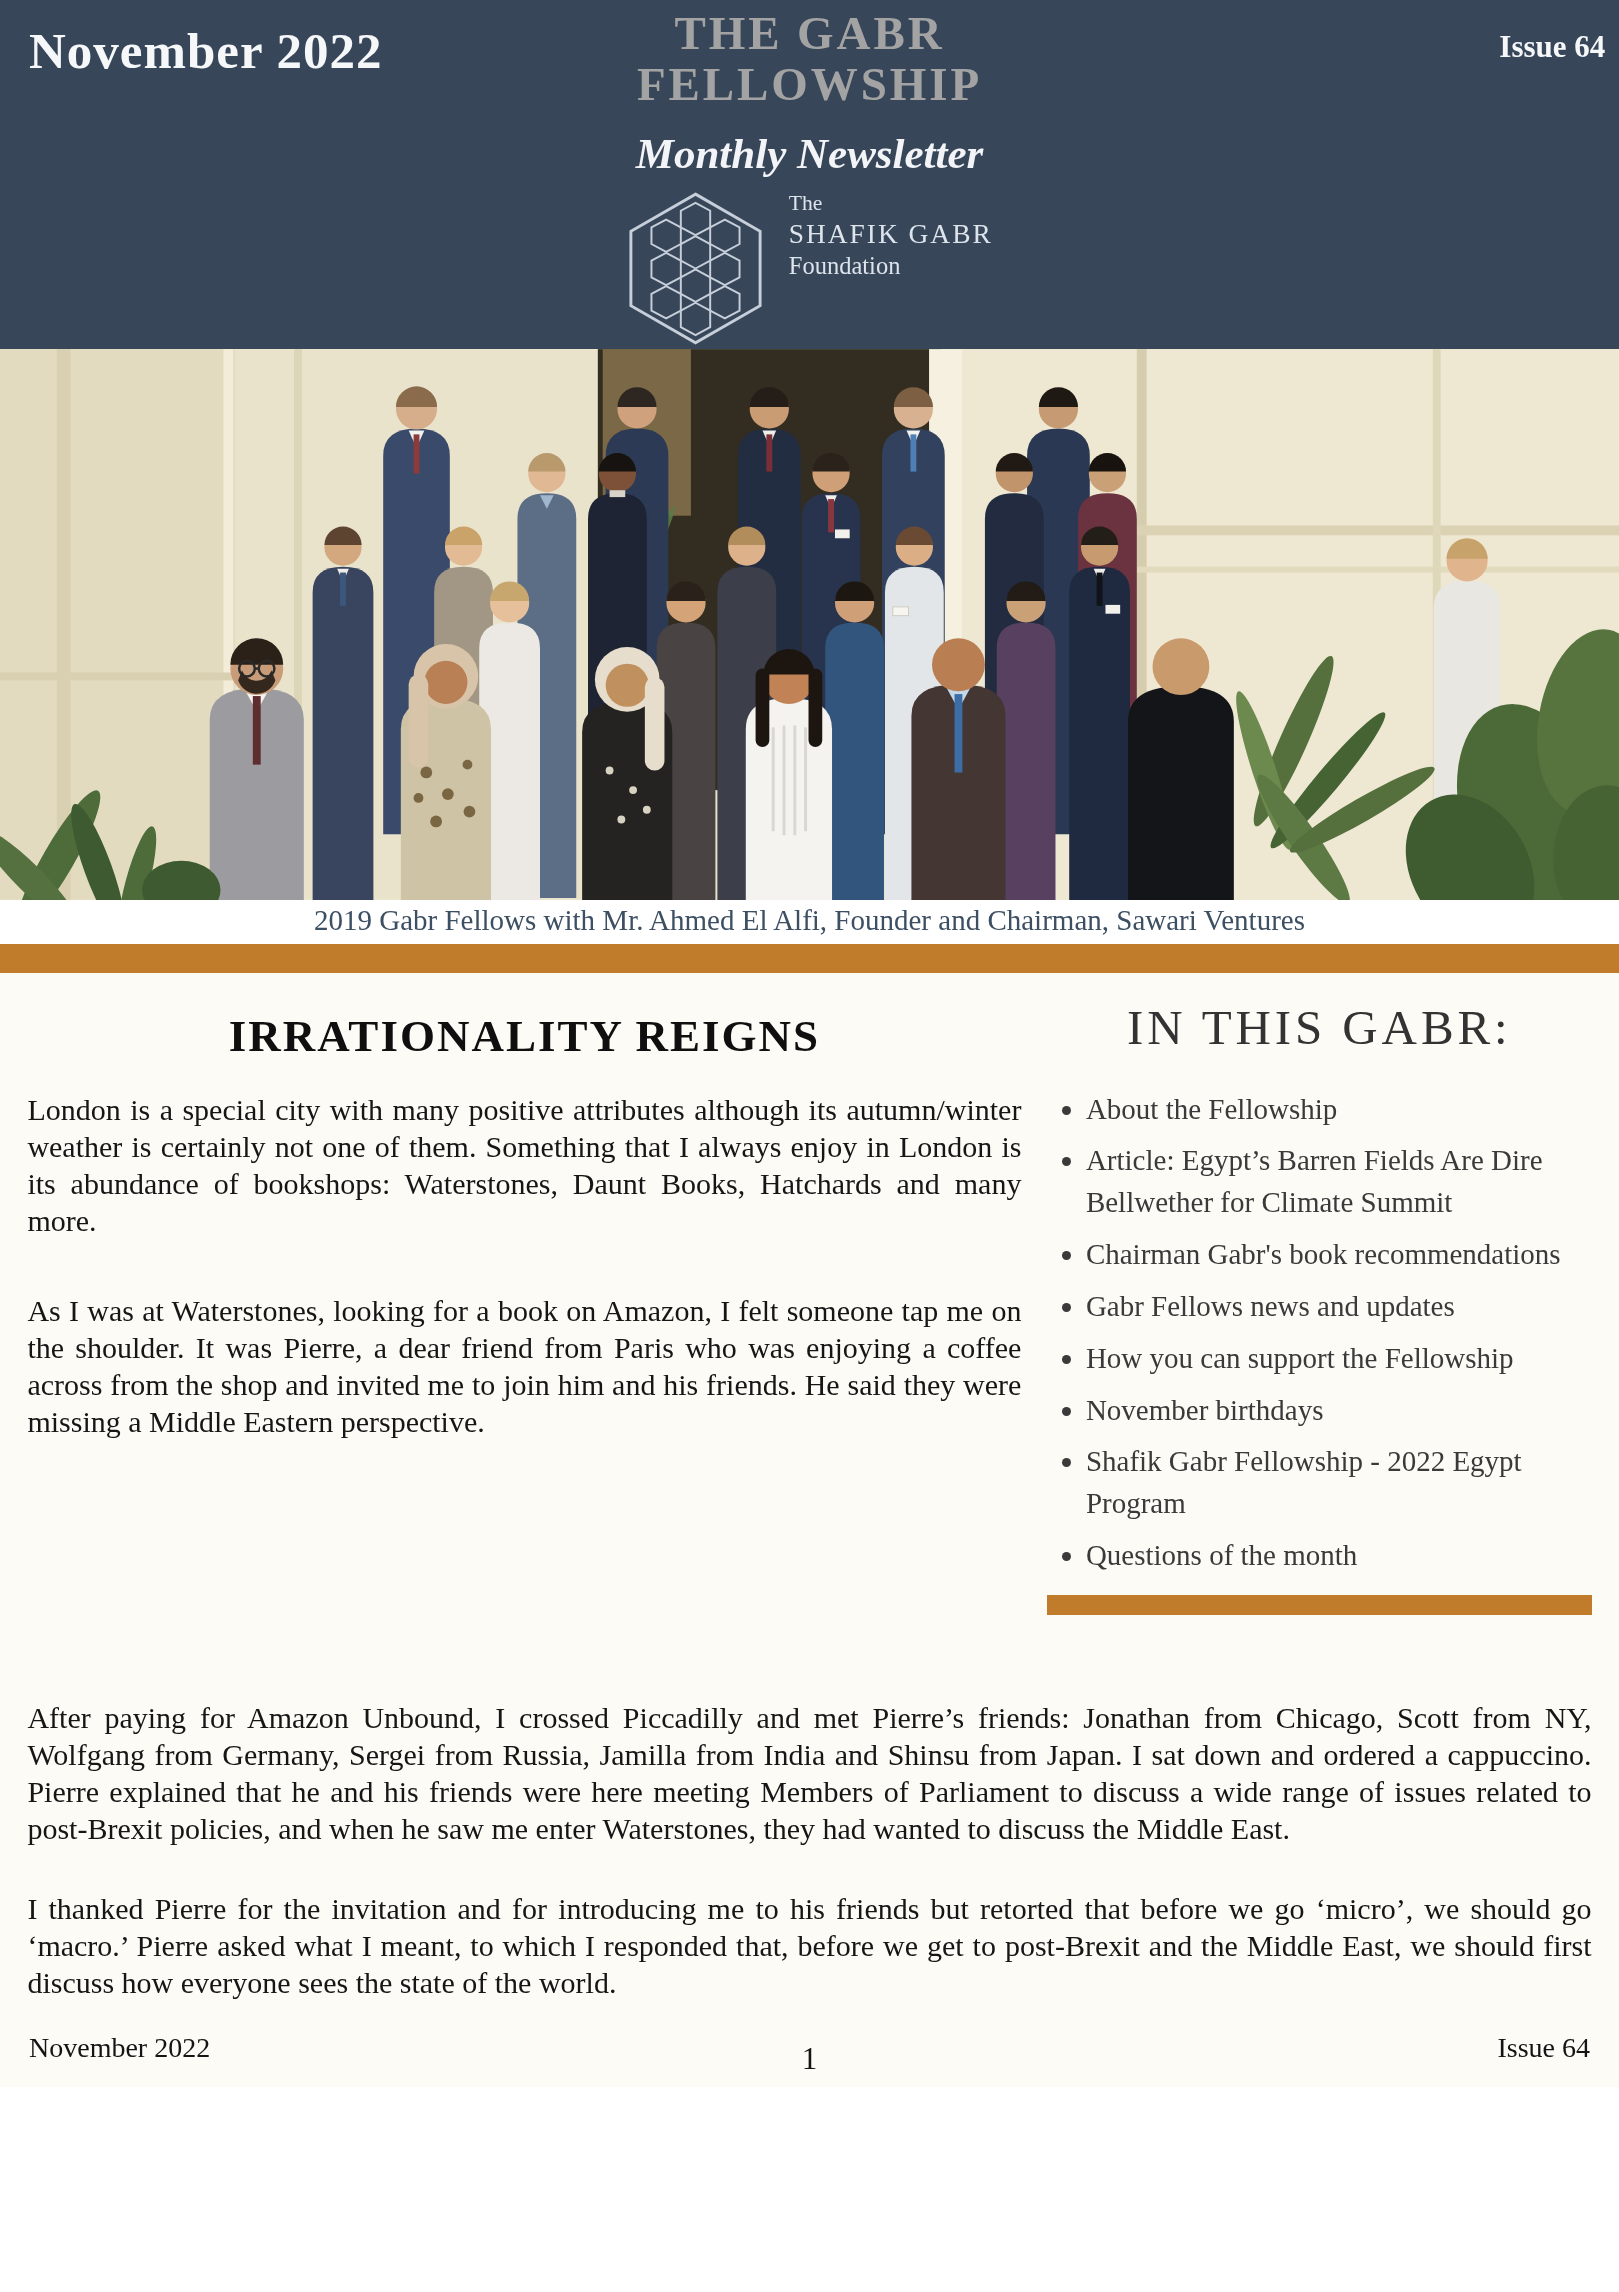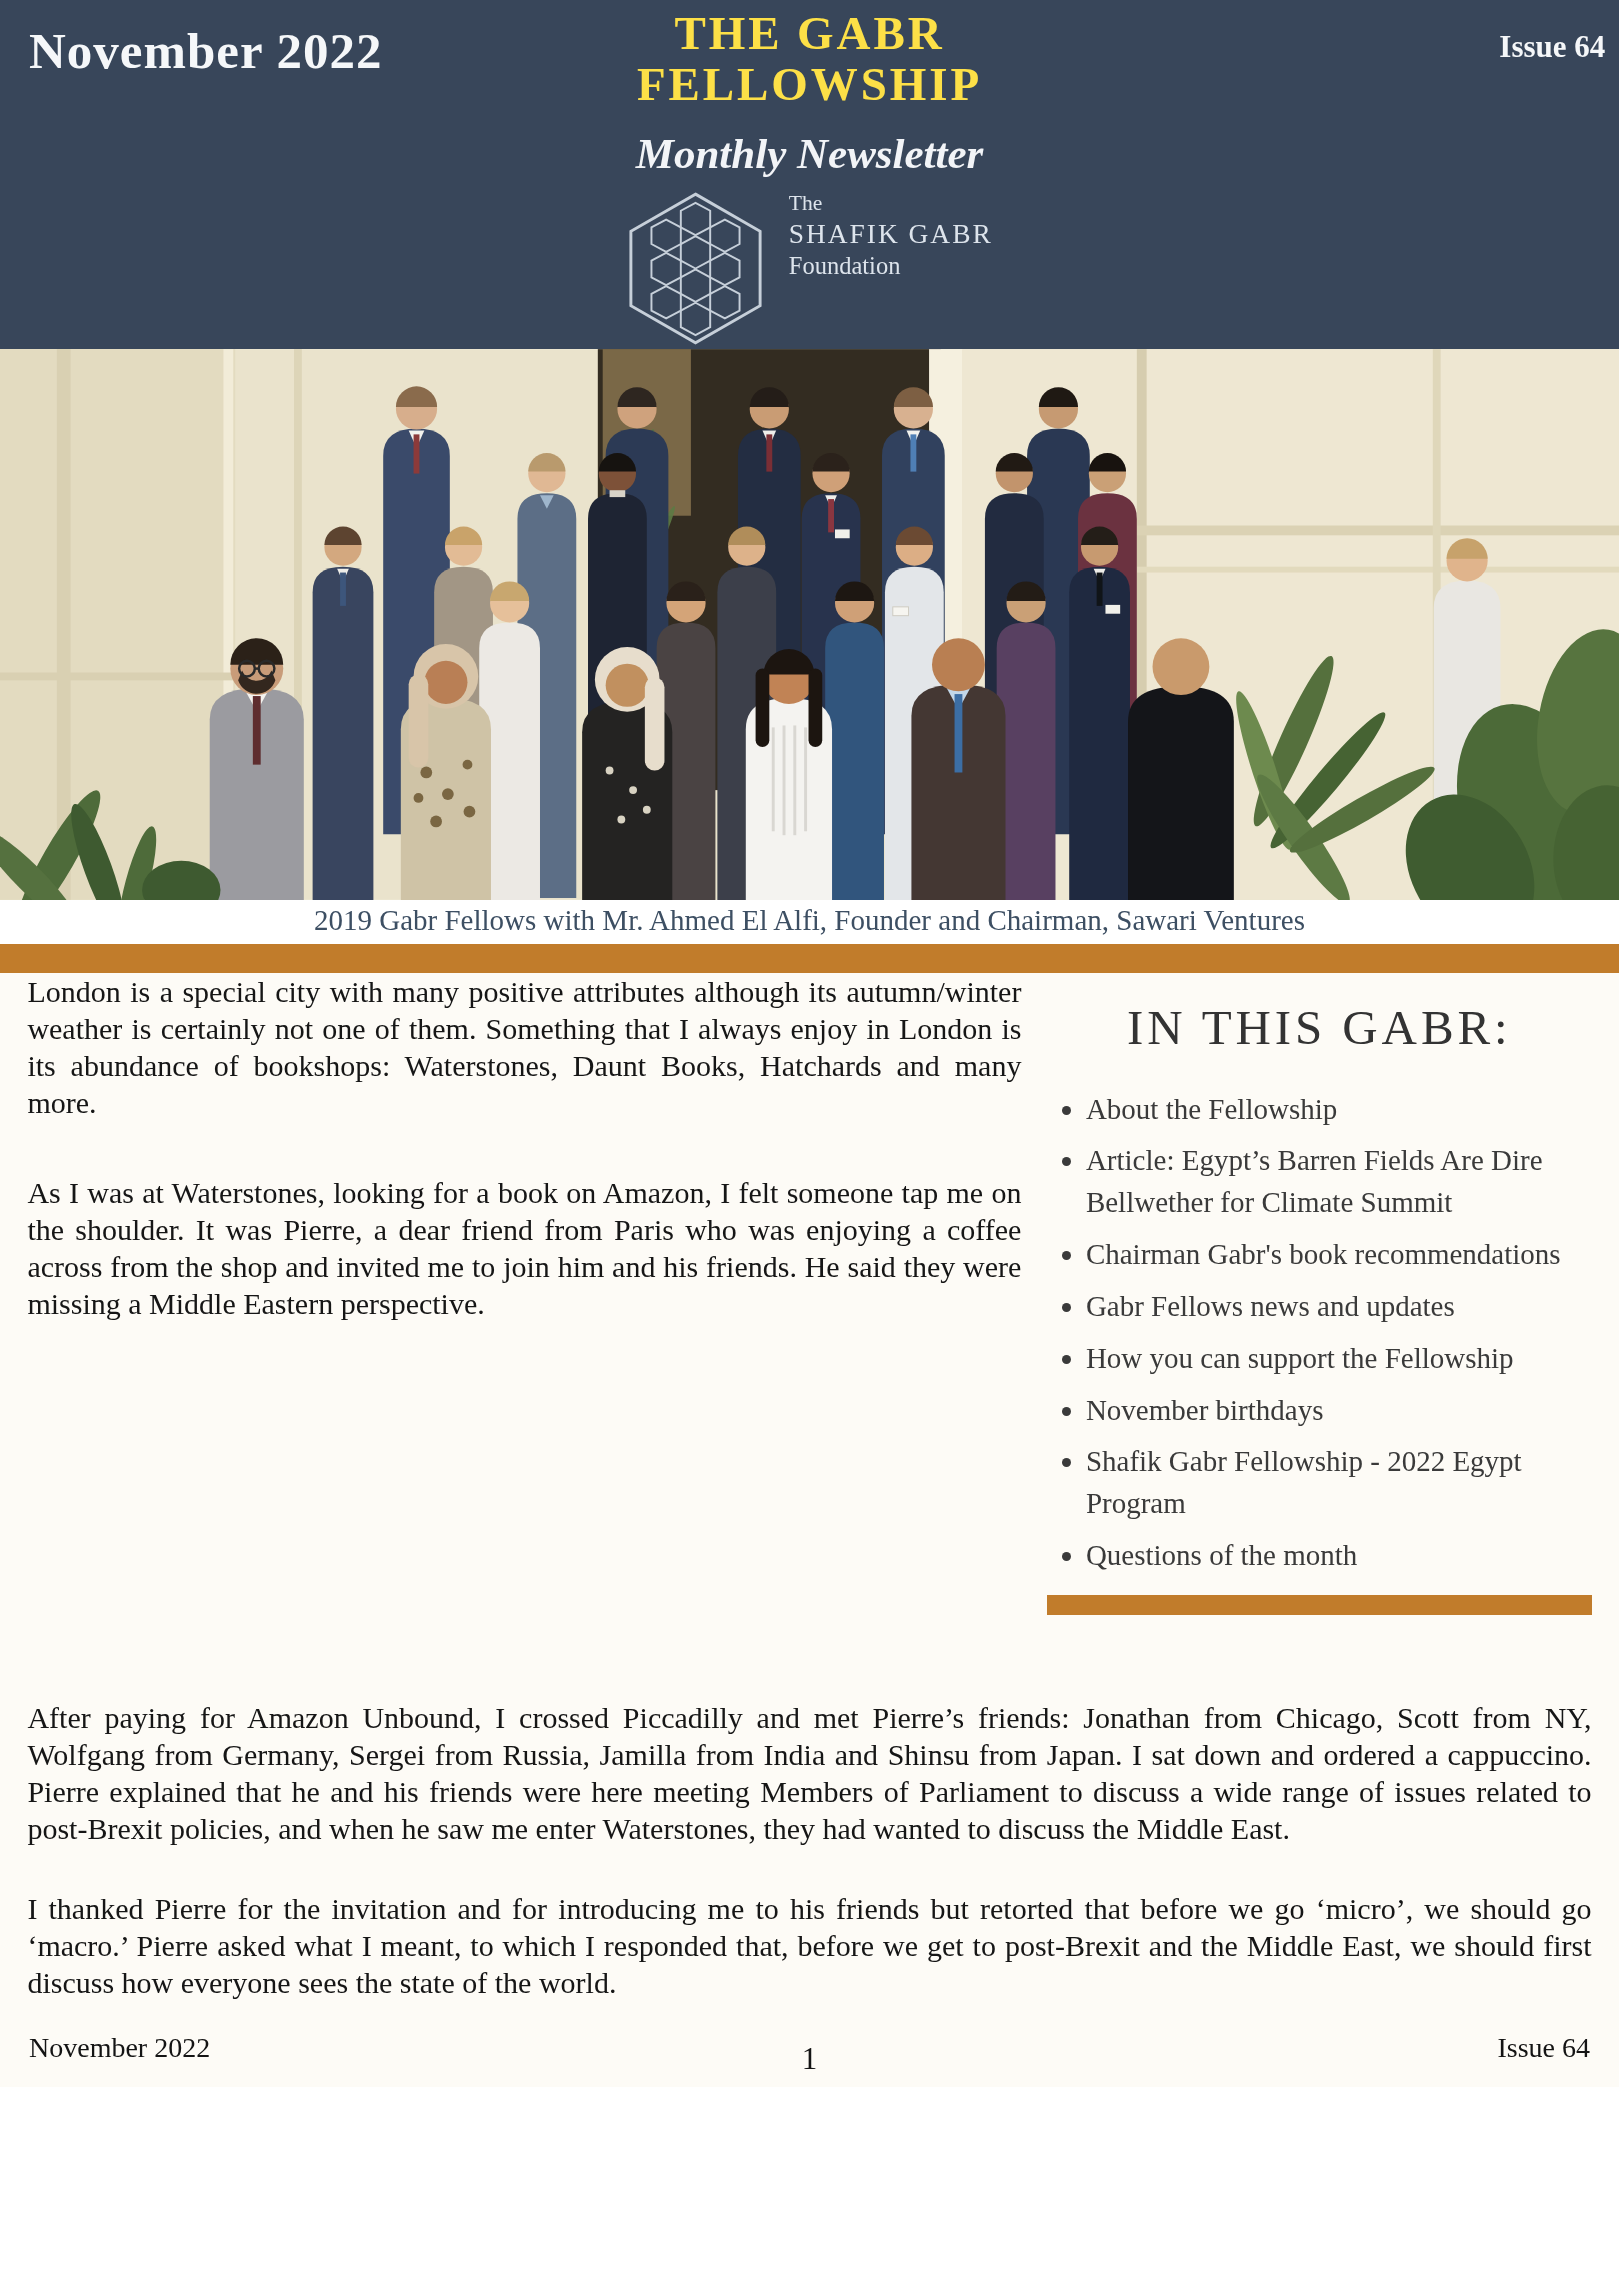--- a/index.html
+++ b/index.html
@@ -24,21 +24,21 @@
   .mast-issue{
     position:absolute;right:13.7px;top:29px;
     font-size:31px;font-weight:700;color:#f5f7f9;
   }
   .mast-center{
     position:absolute;left:0;right:0;top:0;
     text-align:center;
   }
   .mast-title{
     margin-top:7.8px;
-    font-size:47px;font-weight:700;letter-spacing:2.9px;line-height:1.1;color:#fde047;
+    font-size:47px;font-weight:700;letter-spacing:2.9px;line-height:1.1;color:#a3a3a3;
   }
   .mast-subtitle{
     margin-top:17.6px;
     font-size:43px;font-style:italic;font-weight:600;color:#f2f4f7;
   }
   .logo-row{
     margin-top:11.8px;
     display:flex;justify-content:center;align-items:flex-start;gap:23.5px;
   }
   .logo-text{
@@ -380,20 +380,21 @@
       </g>
     </svg>
   </figure>
 
   <div class="caption">2019 Gabr Fellows with Mr. Ahmed El Alfi, Founder and Chairman, Sawari Ventures</div>
   <div class="divider"></div>
 
   <main class="content">
     <div class="row-top">
       <section class="article-col">
+        <h1>IRRATIONALITY REIGNS</h1>
         <p>London is a special city with many positive attributes although its autumn/winter weather is certainly not one of them. Something that I always enjoy in London is its abundance of bookshops: Waterstones, Daunt Books, Hatchards and many more.</p>
         <p>As I was at Waterstones, looking for a book on Amazon, I felt someone tap me on the shoulder. It was Pierre, a dear friend from Paris who was enjoying a coffee across from the shop and invited me to join him and his friends. He said they were missing a Middle Eastern perspective.</p>
       </section>
       <aside class="issue-col">
         <h2>IN THIS GABR:</h2>
         <ul>
           <li>About the Fellowship</li>
           <li>Article: Egypt’s Barren Fields Are Dire Bellwether for Climate Summit</li>
           <li>Chairman Gabr's book recommendations</li>
           <li>Gabr Fellows news and updates</li>

